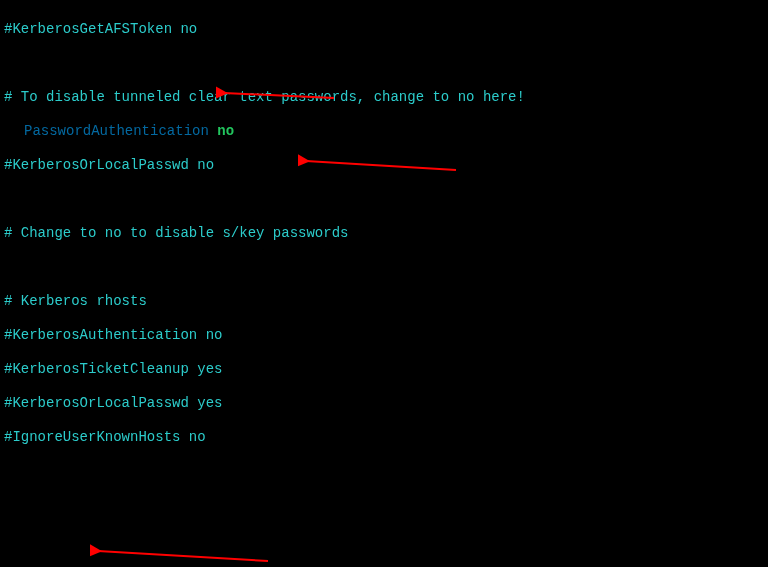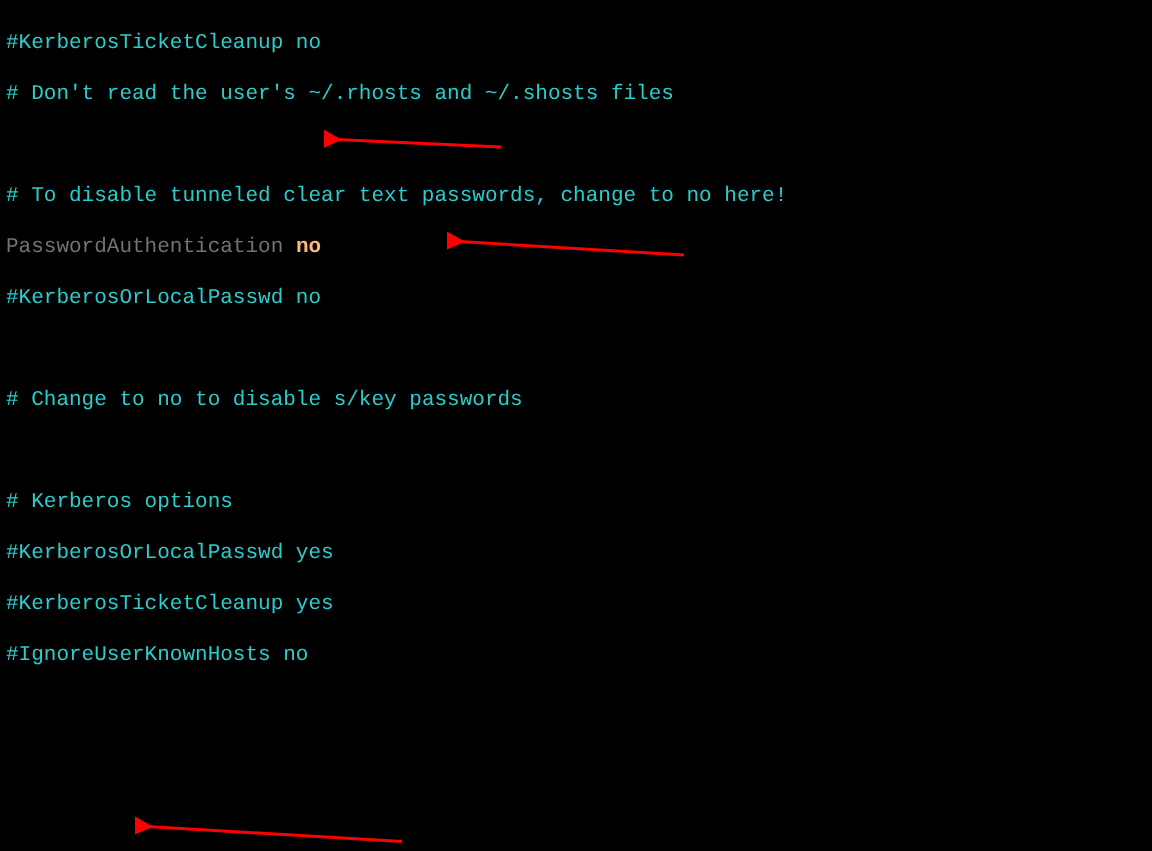--- a/index.html
+++ b/index.html
@@ -22,43 +22,43 @@
   .term {
     position: relative;
     white-space: pre;
   }
   .line {
     display: block;
     height: 17px;
     white-space: pre;
   }
   .cyan   { color: #2ccccb; }
-  .yellow { color: #737373; }
-  .c-bold  { color: #fdba74; font-weight: bold; }
+  .yellow { color: #0369a1; margin-left: 20px; }
+  .c-bold  { color: #22c55e; font-weight: bold; }
   .arrow {
     position: absolute;
     pointer-events: none;
   }
 </style>
 </head>
 <body>
 
 <div class="term">
-<span class="line cyan">#KerberosTicketCleanup no</span>
-<span class="line cyan"><span># Don't read the user's ~/.rhosts and ~</span><span>/.shosts files</span></span>
+<span class="line cyan">#KerberosGetAFSToken no</span>
 <span class="line"> </span>
 <span class="line cyan"># To disable tunneled clear text passwords, change to no here!</span>
 <span class="line"><span class="yellow">PasswordAuthentication</span> <span class="c-bold">no</span></span>
 <span class="line cyan">#KerberosOrLocalPasswd no</span>
 <span class="line"> </span>
 <span class="line cyan"><span># Change to no to disable s</span><span>/key passwords</span></span>
 <span class="line"> </span>
-<span class="line cyan"># Kerberos options</span>
+<span class="line cyan"># Kerberos rhosts</span>
+<span class="line cyan">#KerberosAuthentication no</span>
+<span class="line cyan">#KerberosTicketCleanup yes</span>
 <span class="line cyan">#KerberosOrLocalPasswd yes</span>
-<span class="line cyan">#KerberosTicketCleanup yes</span>
 <span class="line cyan">#IgnoreUserKnownHosts no</span>
 <span class="line"> </span>
 
 
 
 
 
 
 
 

